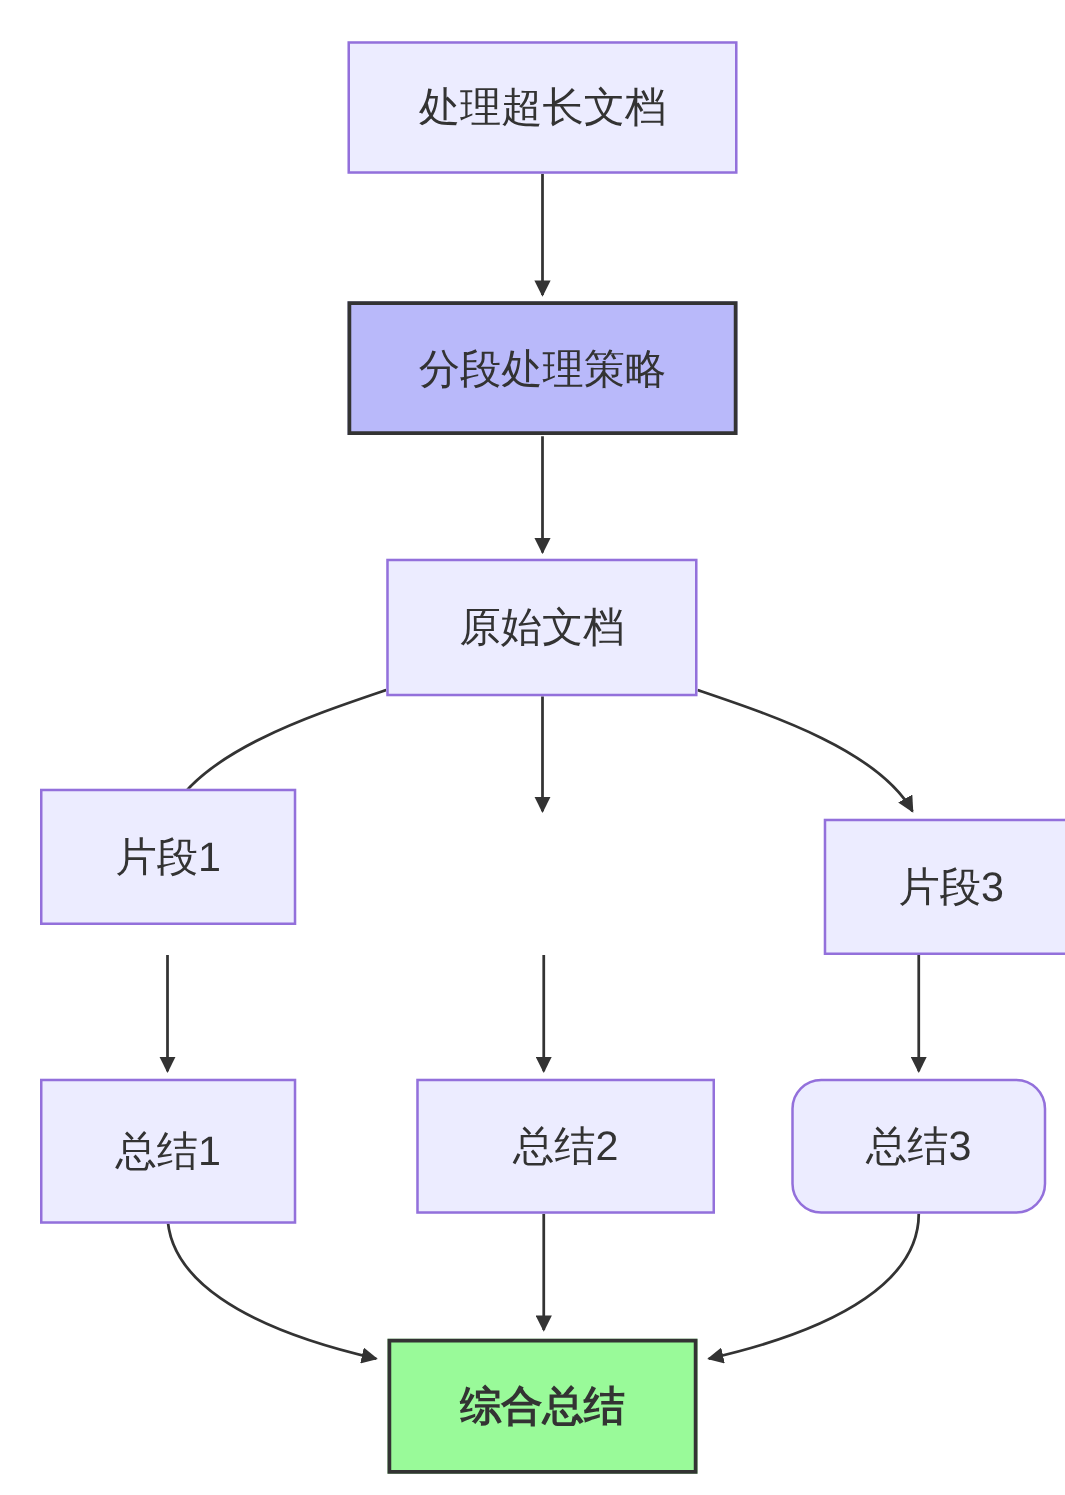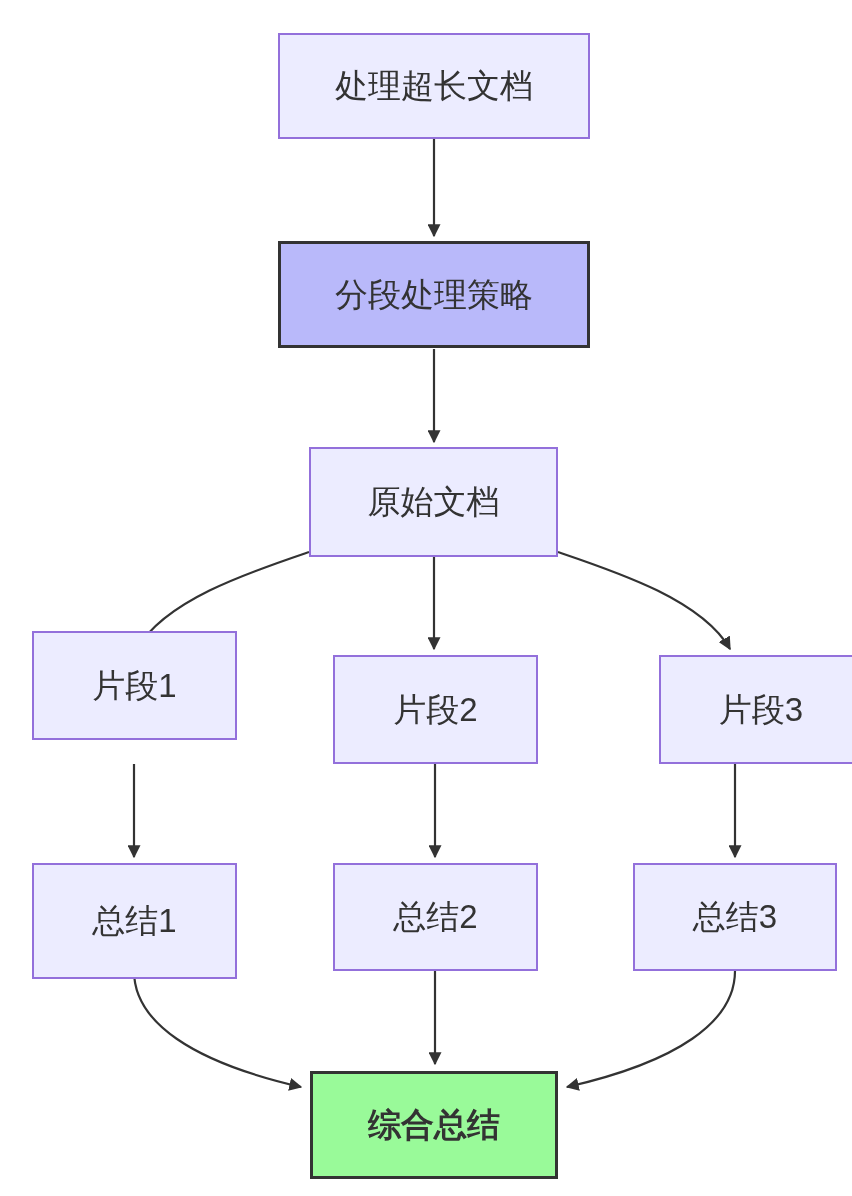--- a/index.html
+++ b/index.html
@@ -80,25 +80,24 @@
   </svg>
 
   <div class="node" style="left:278px; top:33px;  width:312px; height:106px;">处理超长文档</div>
 
   <div class="node node--strategy" style="left:278px; top:241px; width:312px; height:107px;">分段处理策略</div>
 
   <div class="node" style="left:309px; top:447px; width:249px; height:110px;">原始文档</div>
 
   <div class="node" style="left:32px;  top:631px; width:205px; height:109px;">片段1</div>
 
-  <div class="node" style="left:333px; top:655px; width:205px; height:109px;">片段2</div>
 
   <div class="node" style="left:633px; top:655px; width:204px; height:109px;margin-left:26px;">片段3</div>
 
   <div class="node" style="left:32px;  top:863px; width:205px; height:116px;">总结1</div>
 
-  <div class="node" style="left:333px; top:863px; width:205px; height:108px;">总结2</div>
+  <div class="node" style="left:333px; top:863px; width:239px; height:108px;">总结2</div>
 
-  <div class="node" style="left:633px; top:863px; width:204px; height:108px;">总结3</div>
+  <div class="node" style="left:633px; top:863px; width:204px; height:108px;border-radius:24px;">总结3</div>
 
   <div class="node node--result" style="left:310px; top:1071px; width:248px; height:108px;font-weight:bold;">综合总结</div>
 
 </div>
 
 </body></html>

